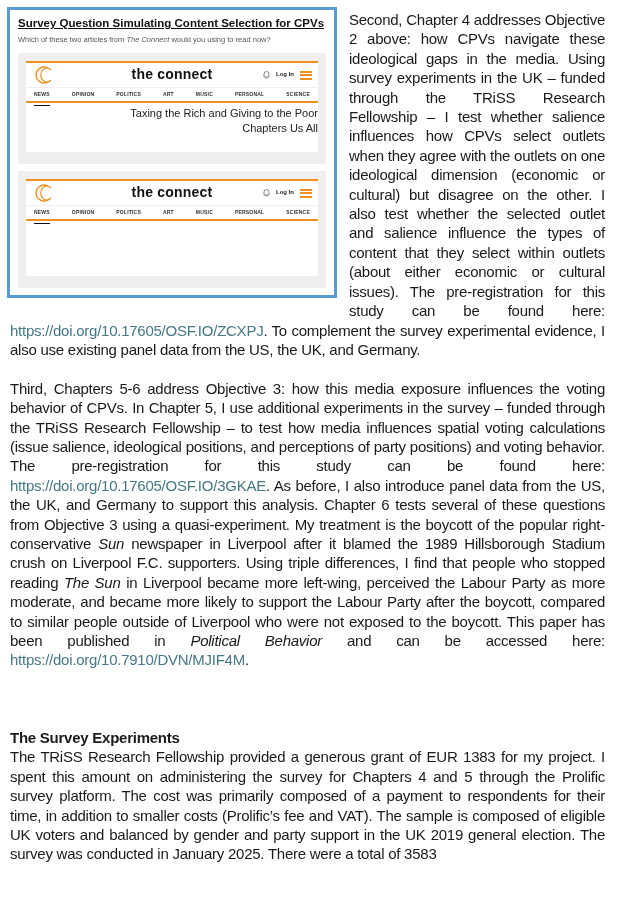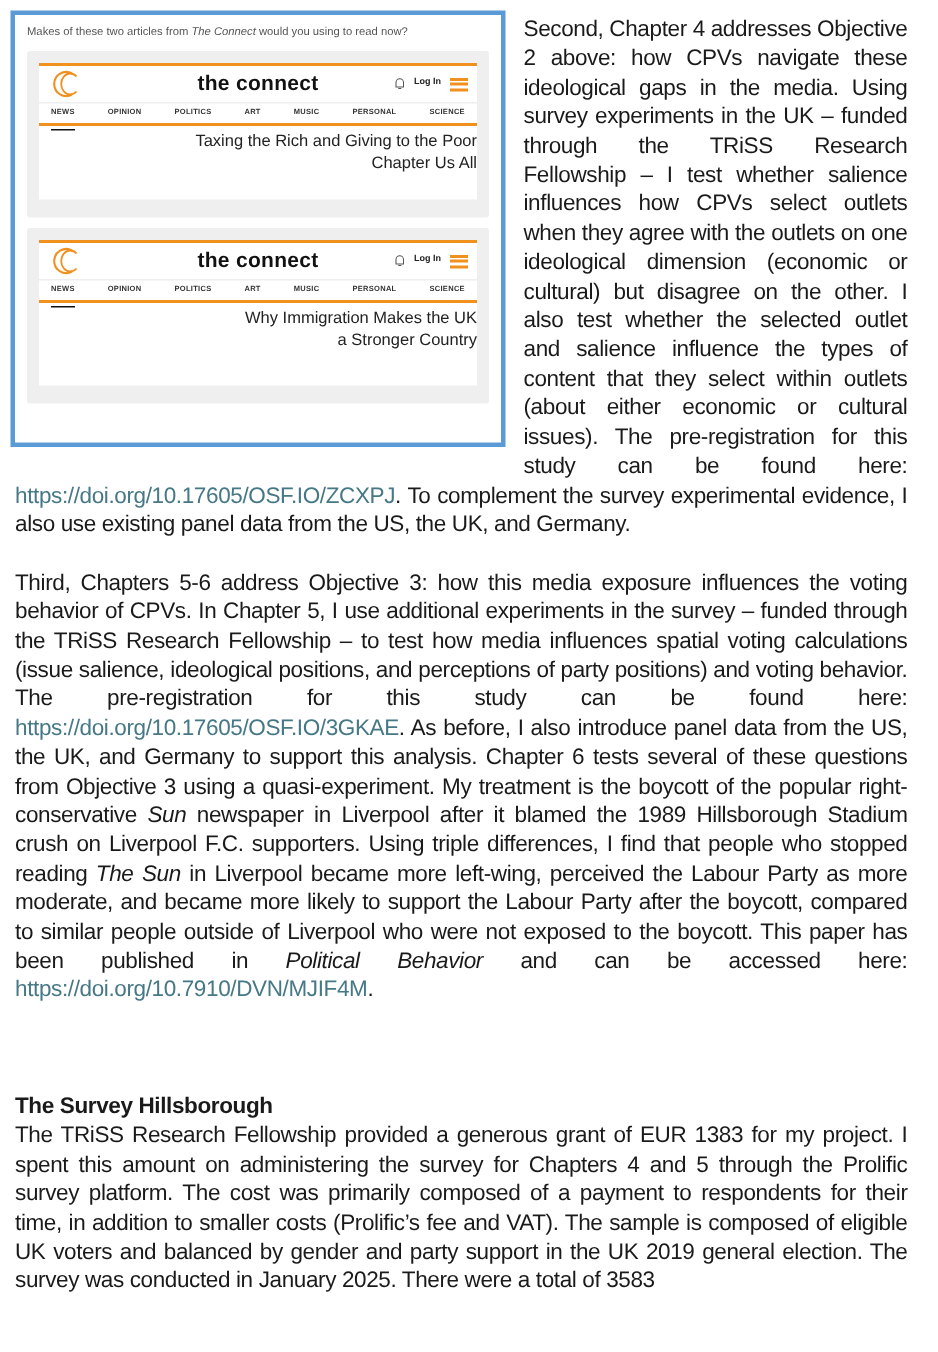--- a/index.html
+++ b/index.html
@@ -56,21 +56,22 @@
   .gap2 { height: 38.8px; }
   a.link { color: #467886; }
   .heading { font-weight: bold; margin: 0; }
 </style>
 </head>
 <body>
 
 <div class="page">
 
   <div class="figure">
-    <div class="fig-q"><span>Makes of these two articles from </span><i>The Connect</i><span> would you using to read now?</span></div>
+    <div class="fig-title">Survey Question Simulating Content Selection for CPVs</div>
+    <div class="fig-q"><span>Which of these two articles from </span><i>The Connect</i><span> would you using to read now?</span></div>
 
     <div class="card">
       <div class="site">
         <div class="site-head">
           <svg class="logo" viewBox="0 0 22 20">
               <path d="M16 3 A8 8 0 1 0 16 17" fill="none" stroke="#f0901e" stroke-width="1.4"></path>
               <path d="M19 5 A6 7 0 1 0 19 15" fill="none" stroke="#f0901e" stroke-width="1.2"></path>
             </svg>
           <div class="brand">the connect</div>
           <div class="head-right">
@@ -89,21 +90,21 @@
           <span class="active">NEWS</span>
           <span>OPINION</span>
           <span>POLITICS</span>
           <span>ART</span>
           <span>MUSIC</span>
           <span>PERSONAL</span>
           <span>SCIENCE</span>
         </div>
         <div class="headline">
           <div>Taxing the Rich and Giving to the Poor</div>
-          <div>Chapter Us All</div>
+          <div>Chapters Us All</div>
         </div>
       </div>
     </div>
 
     <div class="card second">
       <div class="site" style="height:95px">
         <div class="site-head">
           <svg class="logo" viewBox="0 0 22 20">
               <path d="M16 3 A8 8 0 1 0 16 17" fill="none" stroke="#f0901e" stroke-width="1.4"></path>
               <path d="M19 5 A6 7 0 1 0 19 15" fill="none" stroke="#f0901e" stroke-width="1.2"></path>
@@ -123,31 +124,27 @@
         </div>
         <div class="nav">
           <span class="active">NEWS</span>
           <span>OPINION</span>
           <span>POLITICS</span>
           <span>ART</span>
           <span>MUSIC</span>
           <span>PERSONAL</span>
           <span>SCIENCE</span>
         </div>
-        <div class="headline">
-          <div>Why Immigration Makes the UK</div>
-          <div>a Stronger Country</div>
-        </div>
       </div>
     </div>
   </div>
 
   <p class="para"><span>Second, Chapter 4 addresses Objective 2 above: how CPVs navigate these ideological gaps in the media. Using survey experiments in the UK – funded through the TRiSS Research Fellowship – I test whether salience influences how CPVs select outlets when they agree with the outlets on one ideological dimension (economic or cultural) but disagree on the other. I also test whether the selected outlet and salience influence the types of content that they select within outlets (about either economic or cultural issues). The pre-registration for this study can be found here: </span><a class="link">https://doi.org/10.17605/OSF.IO/ZCXPJ</a><span>. To complement the survey experimental evidence, I also use existing panel data from the US, the UK, and Germany.</span></p>
   <div class="gap"></div>
 
   <p class="para"><span>Third, Chapters 5-6 address Objective 3: how this media exposure influences the voting behavior of CPVs. In Chapter 5, I use additional experiments in the survey – funded through the TRiSS Research Fellowship – to test how media influences spatial voting calculations (issue salience, ideological positions, and perceptions of party positions) and voting behavior. The pre-registration for this study can be found here: </span><a class="link">https://doi.org/10.17605/OSF.IO/3GKAE</a><span>. As before, I also introduce panel data from the US, the UK, and Germany to support this analysis. Chapter 6 tests several of these questions from Objective 3 using a quasi-experiment. My treatment is the boycott of the popular right-conservative </span><i>Sun</i><span> newspaper in Liverpool after it blamed the 1989 Hillsborough Stadium crush on Liverpool F.C. supporters. Using triple differences, I find that people who stopped reading </span><i>The Sun</i><span> in Liverpool became more left-wing, perceived the Labour Party as more moderate, and became more likely to support the Labour Party after the boycott, compared to similar people outside of Liverpool who were not exposed to the boycott. This paper has been published in </span><i>Political Behavior</i><span> and can be accessed here: </span><a class="link">https://doi.org/10.7910/DVN/MJIF4M</a><span>.</span></p>
   <div class="gap"></div>
 
   <div class="gap2"></div>
 
-  <p class="heading">The Survey Hillsborough</p>
+  <p class="heading">The Survey Experiments</p>
   <p class="para">The TRiSS Research Fellowship provided a generous grant of EUR 1383 for my project. I spent this amount on administering the survey for Chapters 4 and 5 through the Prolific survey platform. The cost was primarily composed of a payment to respondents for their time, in addition to smaller costs (Prolific’s fee and VAT). The sample is composed of eligible UK voters and balanced by gender and party support in the UK 2019 general election. The survey was conducted in January 2025. There were a total of 3583</p>
 </div>
 
 </body></html>

